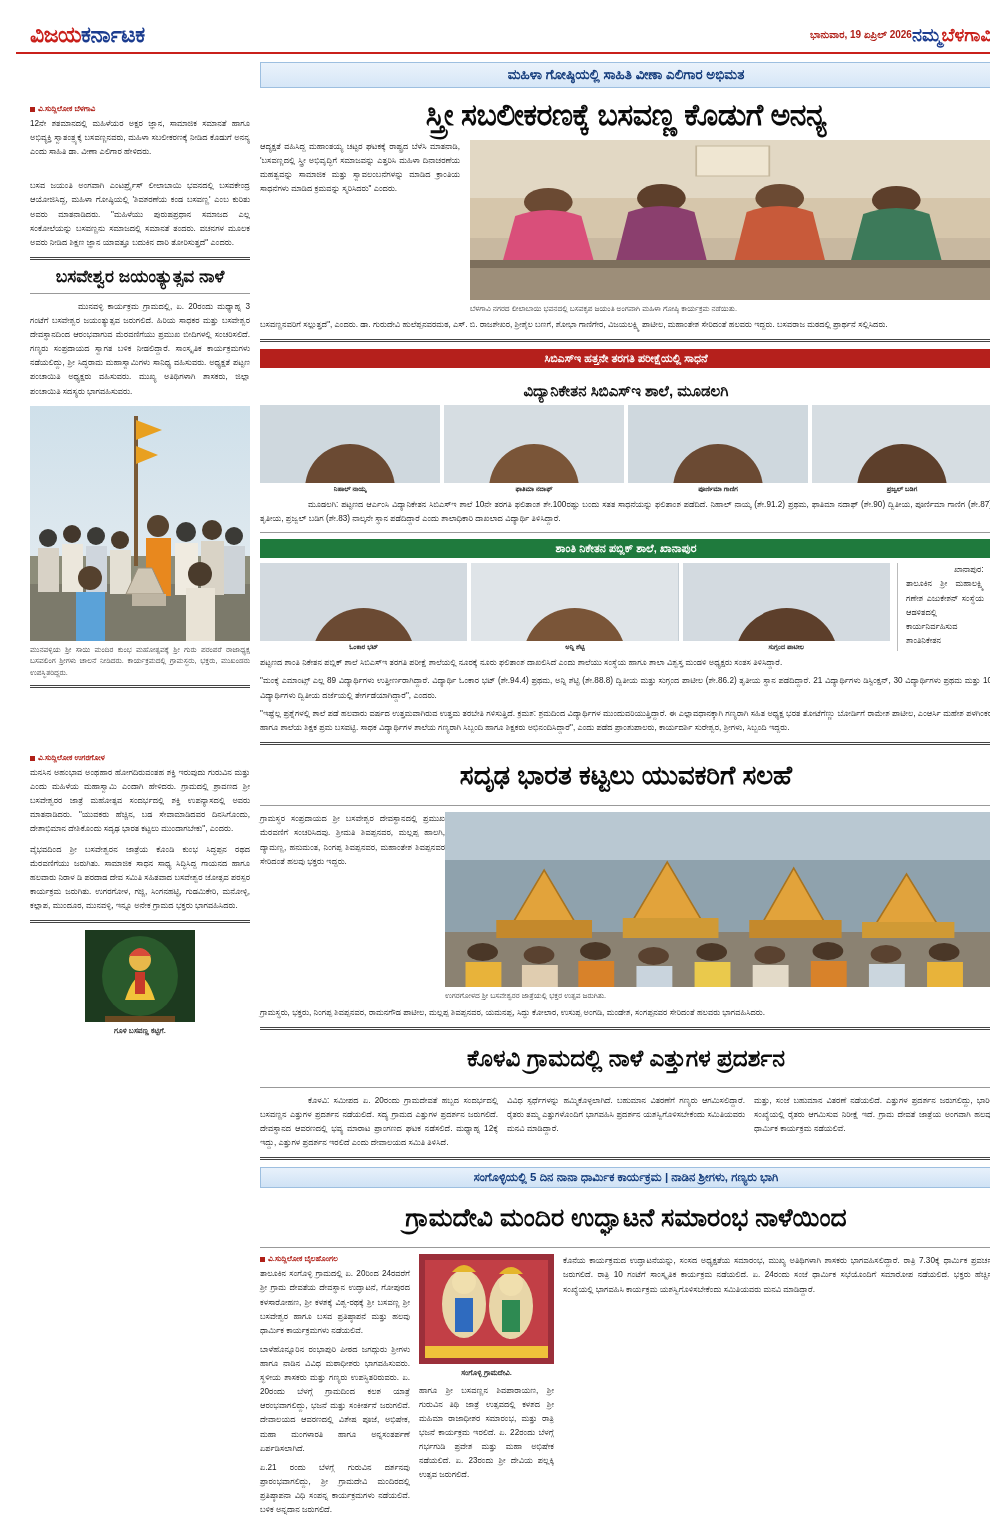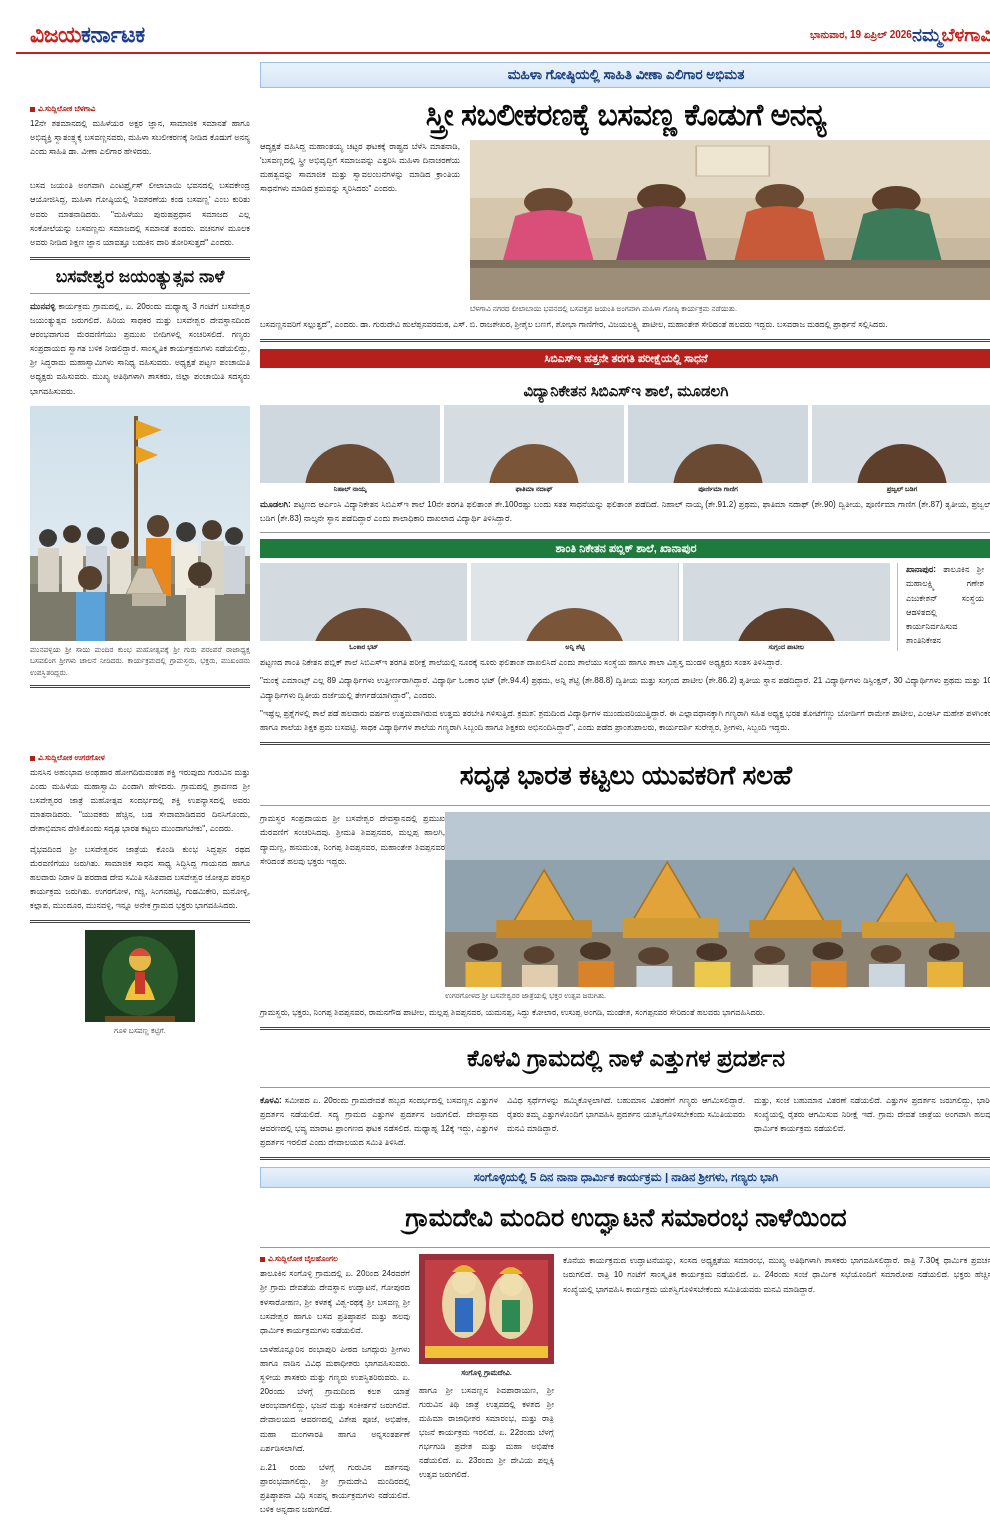--- a/index.html
+++ b/index.html
@@ -12,21 +12,21 @@
   .mast-right{display:flex;align-items:center;}
   .mast-date{font-size:10px;color:#b02018;font-weight:bold;}
   .mast-edition{font-size:18px;font-weight:bold;color:#1b3c8f;}
   .mast-edition .red{color:#c9201b;}
   .rule{border-top:1px solid #999;margin:6px 0;}
   .thick-rule{border-top:3px double #444;margin:7px 0;}
   .cols{display:flex;}
   .body-text{font-size:8.2px;line-height:1.72;text-align:justify;color:#1a1a1a;}
   .byline{font-size:7.5px;font-weight:bold;color:#b02018;margin-bottom:3px;}
   .byline .sq{display:inline-block;width:5px;height:5px;background:#b02018;margin-right:3px;vertical-align:middle;}
-  .lead{font-weight:bold;}
+  .lead{font-weight:normal;margin-left:48px;}
   .caption{font-size:7.4px;line-height:1.55;color:#333;text-align:justify;margin-top:3px;}
   
   .wrap{display:flex;gap:10px;padding:8px 14px 16px 14px;}
   .colL{width:220px;flex:none;}
   .colR{flex:1;}
   
   .strap{background:linear-gradient(#eaf2fb,#d6e6f7);border:1px solid #9dbfe0;text-align:center;padding:4px 0;font-size:13.5px;font-weight:bold;color:#123a7a;}
   .headline{font-size:30px;font-weight:bold;text-align:center;color:#0b0b0b;line-height:1.25;margin:8px 0 6px 0;letter-spacing:-0.5px;}
   .headline2{font-size:26px;font-weight:bold;text-align:center;color:#0b0b0b;line-height:1.25;margin:14px 0;}
   .subhead{font-size:18px;font-weight:bold;color:#111;margin:4px 0 4px 0;}
@@ -142,21 +142,21 @@
         <svg class="ph-inner" viewBox="0 0 110 92" preserveAspectRatio="none">
           <rect width="110" height="92" fill="#1d3a1f"></rect>
           <ellipse cx="55" cy="46" rx="38" ry="40" fill="#2a5a2c"></ellipse>
           <path d="M40 70 q15 -46 30 0 z" fill="#f2c33a"></path>
           <circle cx="55" cy="30" r="11" fill="#e8b84a"></circle>
           <path d="M44 26 q11 -16 22 0 z" fill="#d84b3a"></path>
           <rect x="50" y="42" width="10" height="22" fill="#c83a2a"></rect>
           <path d="M20 86 h70 v6 h-70z" fill="#6b4a22"></path>
         </svg>
       </div>
-      <div class="caption" style="text-align:center;font-weight:normal;">ಗೂಳಿ ಬಸವಣ್ಣ ಕಟ್ಟಿಗೆ.</div>
+      <div class="caption" style="text-align:center;font-weight:bold;">ಗೂಳಿ ಬಸವಣ್ಣ ಕಟ್ಟಿಗೆ.</div>
     </div>
 
     <div class="colR">
 
       <div class="strap">ಮಹಿಳಾ ಗೋಷ್ಠಿಯಲ್ಲಿ ಸಾಹಿತಿ ವೀಣಾ ಎಲಿಗಾರ ಅಭಿಮತ</div>
       <div class="headline">ಸ್ತ್ರೀ ಸಬಲೀಕರಣಕ್ಕೆ ಬಸವಣ್ಣ ಕೊಡುಗೆ ಅನನ್ಯ</div>
 
       <div class="cols" style="gap:10px;">
         <div style="width:200px;">
           <div class="body-text">ಆದ್ಯಕ್ಷತೆ ವಹಿಸಿದ್ದ ಮಹಾಂತಯ್ಯ ಚಟ್ಟರ ಘಟಕಕ್ಕೆ ರಾಷ್ಟ್ರದ ಬೆಳೆಸಿ ಮಾತನಾಡಿ, 'ಬಸವಣ್ಣದಲ್ಲಿ ಸ್ತ್ರೀ ಅಭಿವೃದ್ಧಿಗೆ ಸಮಾಜವನ್ನು ಎತ್ತರಿಸಿ ಮಹಿಳಾ ದಿನಾಚರಣೆಯ ಮಹತ್ವವನ್ನು ಸಾಮಾಜಿಕ ಮತ್ತು ಸ್ವಾವಲಂಬನೆಗಳನ್ನು ಮಾಡಿದ ಕ್ರಾಂತಿಯ ಸಾಧನೆಗಳು ಮಾಡಿದ ಕ್ರಮವನ್ನು ಸ್ಮರಿಸಿದರು" ಎಂದರು.</div>

